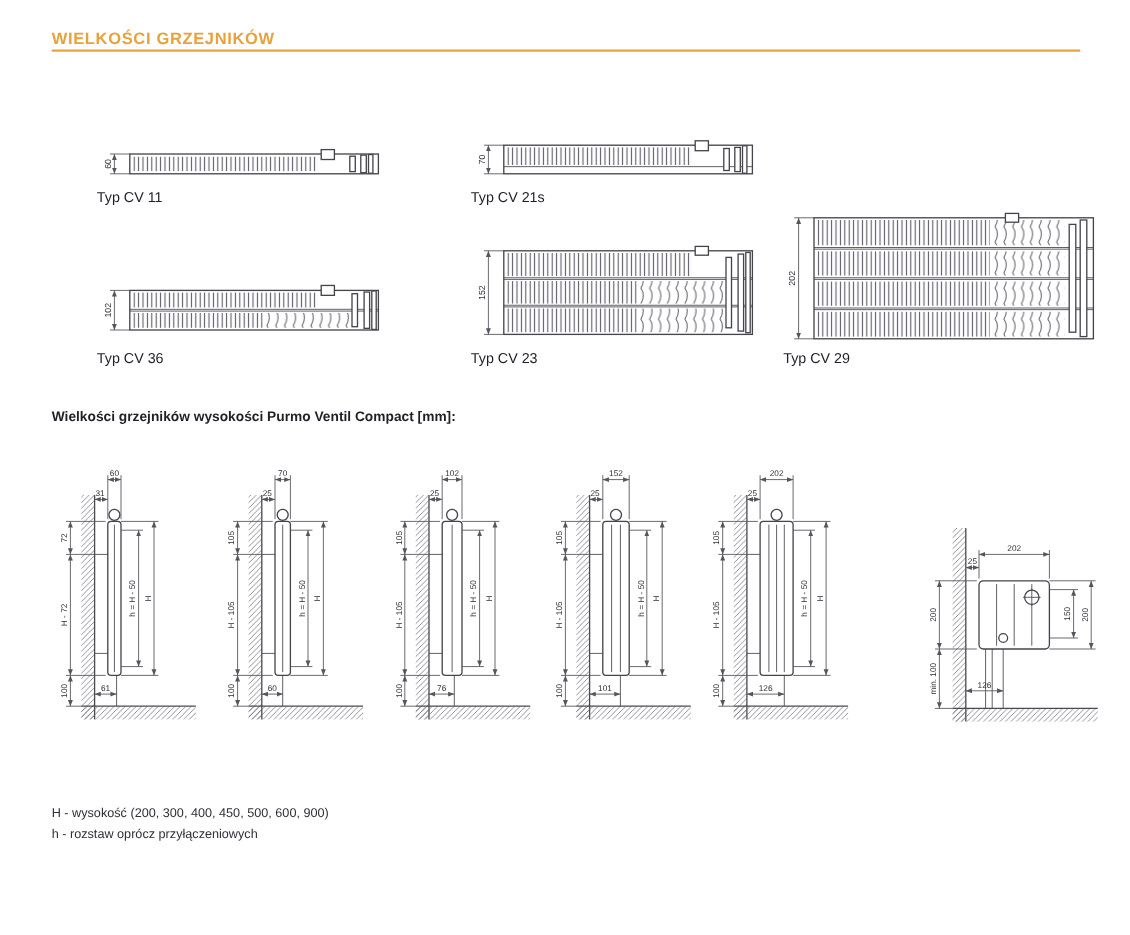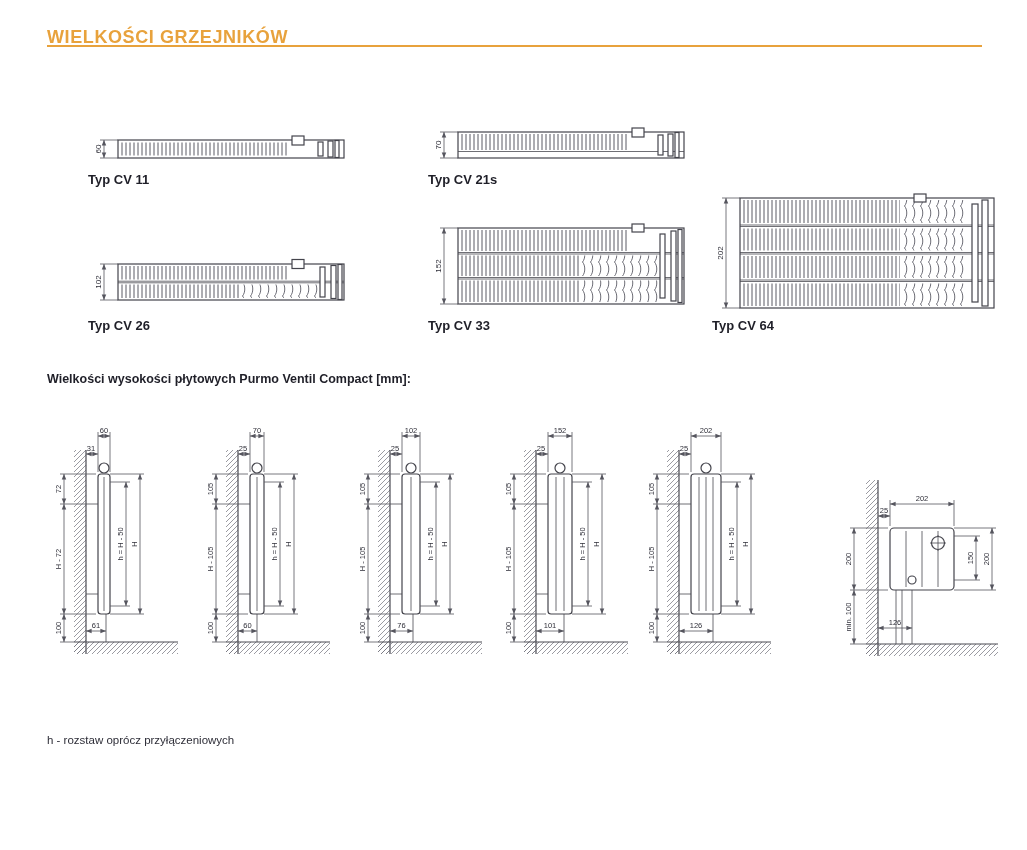--- a/index.html
+++ b/index.html
@@ -3,25 +3,25 @@
 <meta charset="utf-8">
 <title>Wielkości grzejników</title>
 <style>
   * { margin:0; padding:0; box-sizing:border-box; }
   body {
     width:1027px; height:850px; position:relative; background:#ffffff;
     font-family:"Liberation Sans", sans-serif; color:#2E2E38; overflow:hidden;
   }
   .abs { position:absolute; }
   .page-title {
-    left:47px; top:27px; font-size:18px; font-weight:bold;
+    left:47px; top:27px; font-size:15px; font-weight:bold;
     letter-spacing:.6px; color:#E8A23C;
   }
   .rule { left:47px; top:45px; width:935px; height:0; border-top:2px solid #E8A23C; }
-  .type-label { font-size:13px; font-weight:bold; color:#1F1F28; }
+  .type-label { font-size:13px; font-weight:normal; color:#1F1F28; }
   .section-heading { left:47px; top:372px; font-size:12.5px; font-weight:bold; color:#1F1F28; }
   .notes { left:47px; top:731px; font-size:11.5px; line-height:19px; color:#2E2E38; }
   svg { position:absolute; overflow:visible; }
   svg text { font-family:"Liberation Sans", sans-serif; font-size:7.5px; fill:#2E2E38; }
   .cs text { font-size:8px; }
   .ln  { stroke:#4A4A52; stroke-width:1.2; fill:none; }
   .thin{ stroke-width:0.8; }
   .rad { fill:#ffffff; stroke:#44444C; stroke-width:1.2; }
   .dim line { stroke:#55555E; stroke-width:0.8; fill:none; }
   .mount { top:424px; }
@@ -157,25 +157,25 @@
     <rect x="190" y="64" width="68" height="22" fill="url(#waves)" stroke="none"></rect>
     <rect x="190" y="91.5" width="68" height="22.5" fill="url(#waves)" stroke="none"></rect>
     <rect class="rad" x="204" y="2" width="12" height="8"></rect>
     <rect class="rad" x="262" y="12" width="6" height="98"></rect>
     <rect class="rad" x="272" y="8" width="6" height="106"></rect>
   </g>
 </svg>
 
 <div class="abs type-label" style="left:88px;top:172px">Typ CV 11</div>
 <div class="abs type-label" style="left:428px;top:172px">Typ CV 21s</div>
-<div class="abs type-label" style="left:88px;top:318px">Typ CV 26</div>
-<div class="abs type-label" style="left:428px;top:318px">Typ CV 33</div>
-<div class="abs type-label" style="left:712px;top:318px">Typ CV 64</div>
-
-<div class="abs section-heading">Wielkości wysokości płytowych Purmo Ventil Compact [mm]:</div>
+<div class="abs type-label" style="left:88px;top:318px">Typ CV 36</div>
+<div class="abs type-label" style="left:428px;top:318px">Typ CV 23</div>
+<div class="abs type-label" style="left:712px;top:318px">Typ CV 29</div>
+
+<div class="abs section-heading">Wielkości grzejników wysokości Purmo Ventil Compact [mm]:</div>
 
 <div id="mount-row">
   <svg class="mount" width="150" height="245" viewBox="0 0 150 245" style="left: 52px;">
     <g>
       <rect x="22" y="26" width="12" height="204" fill="url(#hatch)" stroke="none"></rect>
       <line x1="34" y1="26" x2="34" y2="230" class="ln"></line>
     </g>
     <g>
       <rect x="22" y="218" width="104" height="12" fill="url(#hatch)" stroke="none"></rect>
       <line x1="22" y1="218" x2="126" y2="218" class="ln"></line>
@@ -465,14 +465,15 @@
     <line x1="114" y1="58" x2="156" y2="58"></line>
     <line x1="114" y1="120" x2="156" y2="120"></line>
     <line x1="152" y1="58" x2="152" y2="120" marker-start="url(#arrS)" marker-end="url(#arrE)"></line>
     <text x="149" y="89" text-anchor="middle" transform="rotate(-90 149 89)">200</text>
     <line x1="38" y1="158" x2="72" y2="158" marker-start="url(#arrS)" marker-end="url(#arrE)"></line>
     <text x="55" y="155" text-anchor="middle">126</text>
   </g>
 </svg>
 
 <div class="abs notes">
+  <div>H - wysokość (200, 300, 400, 450, 500, 600, 900)</div>
   <div>h - rozstaw oprócz przyłączeniowych</div>
 </div>
 
 </body></html>

